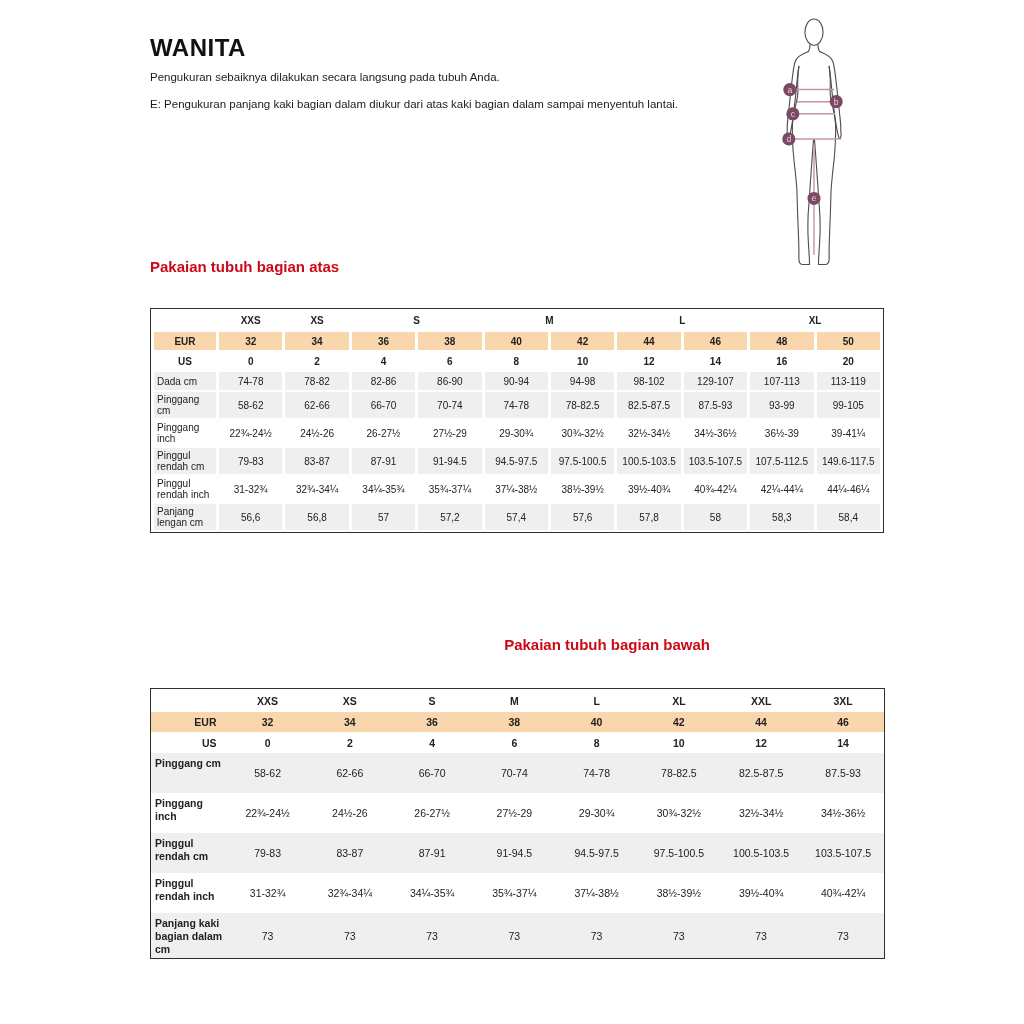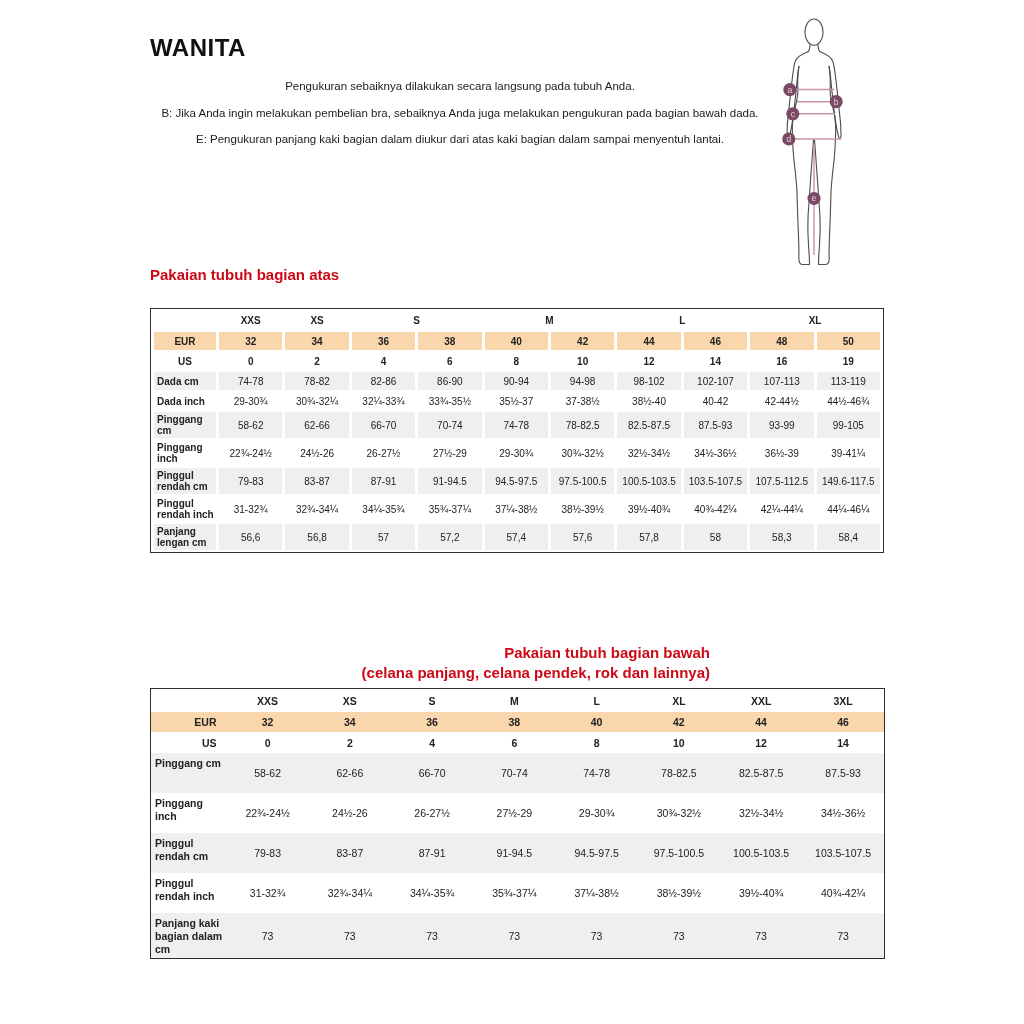--- a/index.html
+++ b/index.html
@@ -3,34 +3,34 @@
 <meta charset="utf-8">
 <style>
   html,body { margin:0; padding:0; background:#fff; }
   body { font-family: "Liberation Sans", sans-serif; color:#222; }
   #page { position:relative; width:984px; height:1024px; background:#ffffff; overflow:hidden; }
 
   .abs { position:absolute; }
 
   .page-title { left:150px; top:34px; font-size:24px; font-weight:bold; letter-spacing:.5px; color:#111; }
 
-  .intro-block { left:150px; top:80px; width:620px;text-align:center; }
+  .intro-block { left:150px; top:71px; width:620px; }
   .intro-block p { margin:0 0 14.5px 0; font-size:11.5px; line-height:12px; color:#1c1c1c; }
 
-  .sec-title { left:150px; width:560px; color:#CB0917; font-weight:bold; font-size:15px; line-height:20px;margin-top:8px; }
+  .sec-title { left:150px; width:560px; color:#CB0917; font-weight:bold; font-size:15px; line-height:20px; }
   .sec1 { top:257px; }
   .sec2 { top:635px;text-align:right; }
 
   .figure-wrap { left:758px; top:16px; width:112px; height:254px; }
 
   
   .tbl-wrap1 { left:150px; top:308px; }
   table.t1 { width:734px; table-layout:fixed; border-collapse:separate; border-spacing:3px 2px; border:1px solid #2e2e2e; background:#fff; }
   table.t1 td { font-size:10px; text-align:center; vertical-align:middle; padding:2px 1px; height:14px; color:#222; overflow:hidden; }
-  table.t1 td.lbl { text-align:left; font-weight:bold; padding-left:3px; line-height:11px; }
+  table.t1 td.lbl { text-align:left; font-weight:normal; padding-left:3px; line-height:11px; }
   table.t1 td.clabel { font-weight:bold; }
   table.t1 td.size { font-weight:bold; height:15px; }
   table.t1 td.eur { background:#F9D6AB; font-weight:bold; }
   table.t1 td.us { font-weight:bold; }
   table.t1 td.g { background:#EFEFEF; }
   table.t1 col.first { width:62px; }
 
   
   .tbl-wrap2 { left:150px; top:688px; }
   table.t2 { width:735px; table-layout:fixed; border-collapse:collapse; border:1px solid #2e2e2e; background:#fff; }
@@ -46,21 +46,20 @@
 </style>
 </head>
 <body>
 
 <div id="page">
 
   <div class="abs page-title">WANITA</div>
 
   <div class="abs intro-block">
     <p>Pengukuran sebaiknya dilakukan secara langsung pada tubuh Anda.</p>
-    <p>B: Jika Anda ingin melakukan pembelian bra, sebaiknya Anda juga melakukan pengukuran pada bagian bawah dada.</p>
     <p>E: Pengukuran panjang kaki bagian dalam diukur dari atas kaki bagian dalam sampai menyentuh lantai.</p>
   </div>
 
   <div class="abs figure-wrap">
     <svg width="112" height="254" viewBox="0 0 108 252">
       <g fill="none" stroke="#4d4d4d" stroke-width="1.1" stroke-linecap="round">
         <ellipse cx="54" cy="16" rx="9" ry="13"></ellipse>
         <g id="bodyhalf">
           <path d="M50,28.5 C50,32 49.5,34 48,35.5"></path>
           <path d="M48,35.5 C41,38 36.5,40.5 35,46 C33.5,51.5 32.5,61 31.5,70 C30.5,79 29.5,89 28.5,98 C27.8,104.5 27,110 27.5,114 C26.5,118.5 27.5,122 29,121.5 C30.5,117.5 31.5,111.5 32.5,105.5"></path>
@@ -139,47 +138,34 @@
             <td class="clabel us">US</td>
             <td class="us">0</td>
             <td class="us">2</td>
             <td class="us">4</td>
             <td class="us">6</td>
             <td class="us">8</td>
             <td class="us">10</td>
             <td class="us">12</td>
             <td class="us">14</td>
             <td class="us">16</td>
-            <td class="us">19</td>
+            <td class="us">20</td>
           </tr>
           <tr class="data">
             <td class="lbl g">Dada cm</td>
             <td class="g">74-78</td>
             <td class="g">78-82</td>
             <td class="g">82-86</td>
             <td class="g">86-90</td>
             <td class="g">90-94</td>
             <td class="g">94-98</td>
             <td class="g">98-102</td>
-            <td class="g">102-107</td>
+            <td class="g">129-107</td>
             <td class="g">107-113</td>
             <td class="g">113-119</td>
-          </tr>
-          <tr class="data">
-            <td class="lbl">Dada inch</td>
-            <td>29-30¾</td>
-            <td>30¾-32¼</td>
-            <td>32¼-33¾</td>
-            <td>33¾-35½</td>
-            <td>35½-37</td>
-            <td>37-38½</td>
-            <td>38½-40</td>
-            <td>40-42</td>
-            <td>42-44½</td>
-            <td>44½-46¾</td>
           </tr>
           <tr class="data">
             <td class="lbl g">Pinggang cm</td>
             <td class="g">58-62</td>
             <td class="g">62-66</td>
             <td class="g">66-70</td>
             <td class="g">70-74</td>
             <td class="g">74-78</td>
             <td class="g">78-82.5</td>
             <td class="g">82.5-87.5</td>
@@ -238,21 +224,20 @@
             <td class="g">58</td>
             <td class="g">58,3</td>
             <td class="g">58,4</td>
           </tr>
         </tbody>
     </table>
   </div>
 
   <div class="abs sec-title sec2">
     <div>Pakaian tubuh bagian bawah</div>
-    <div>(celana panjang, celana pendek, rok dan lainnya)</div>
   </div>
 
   <div class="abs tbl-wrap2">
     <table class="t2" id="table-lower">
       <colgroup>
           <col class="first">
           <col>
           <col>
           <col>
           <col>

